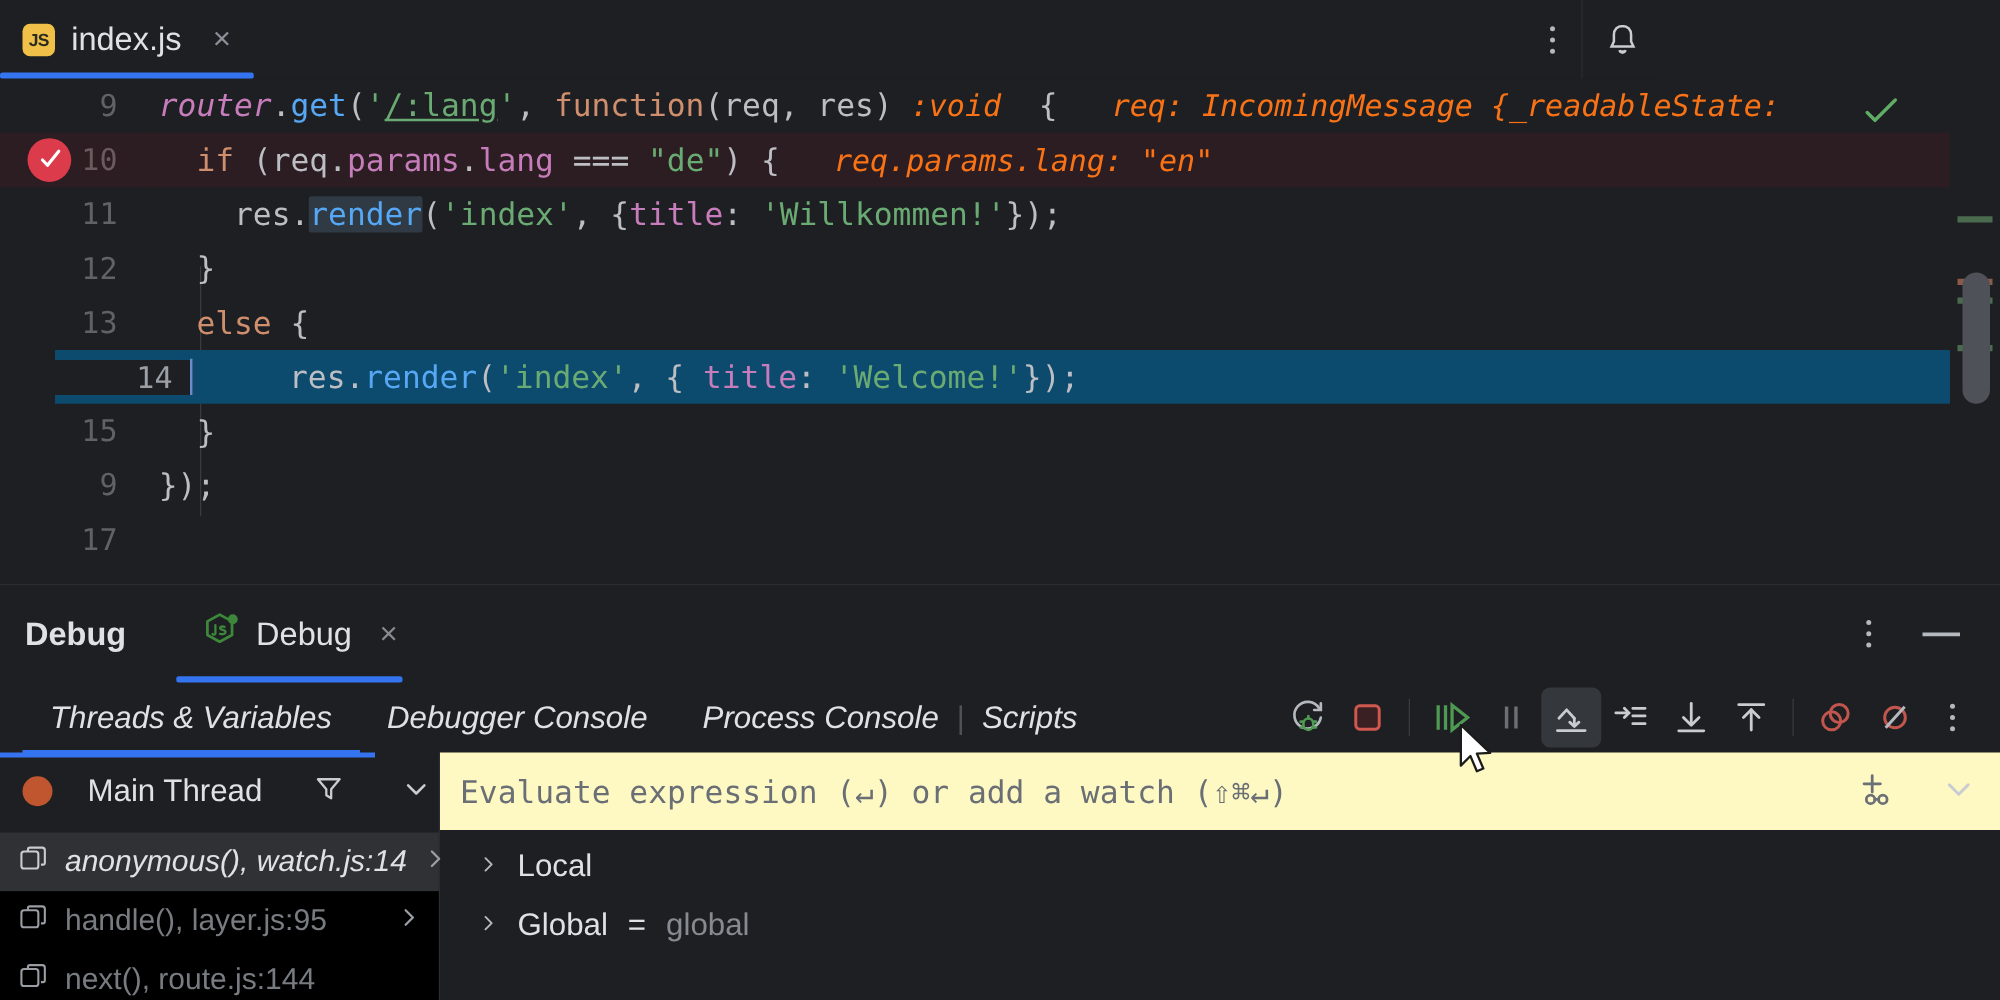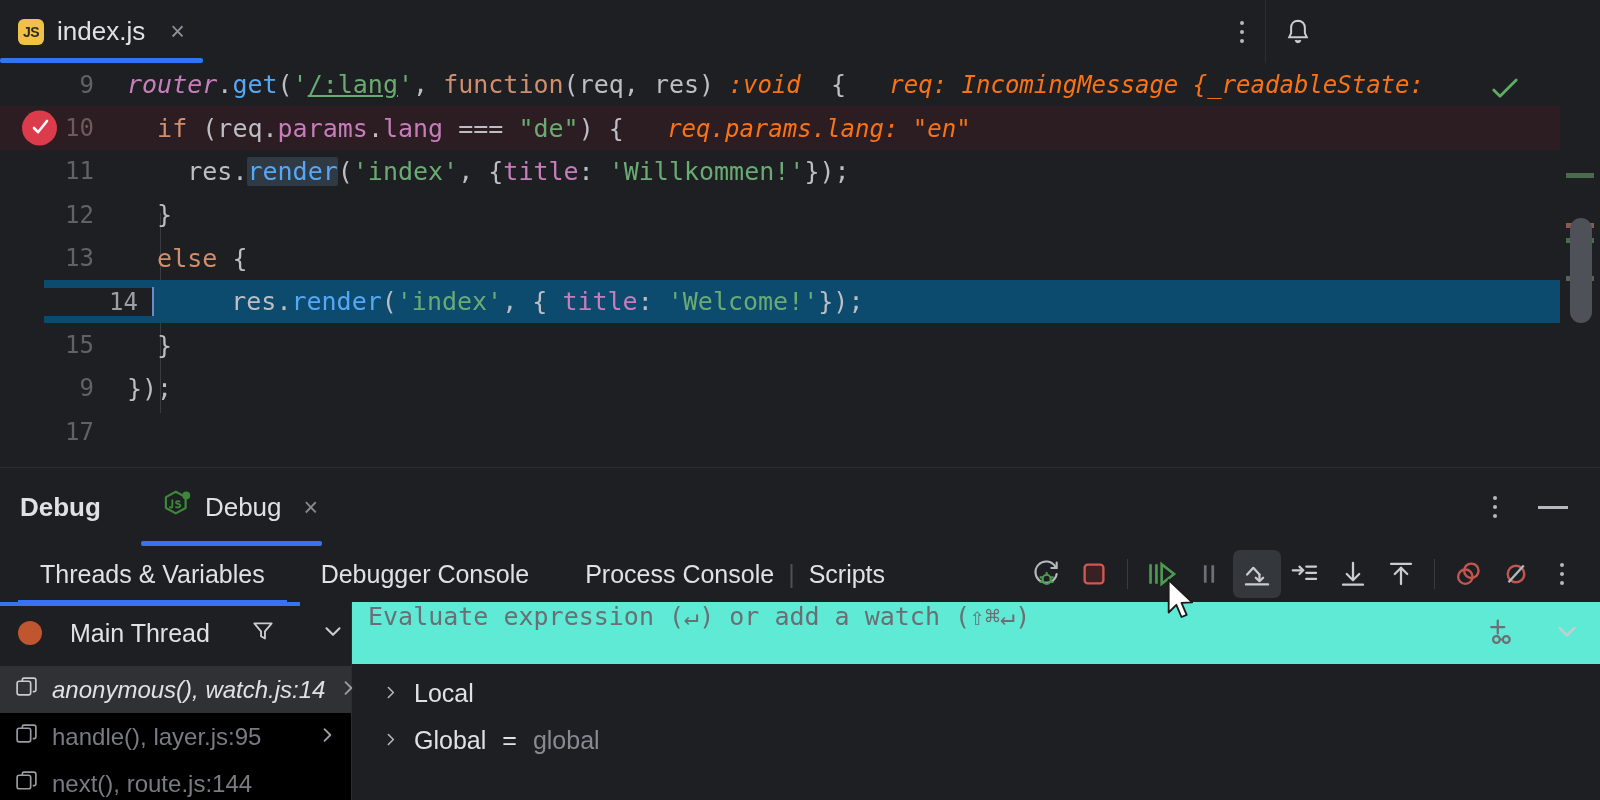--- a/index.html
+++ b/index.html
@@ -131,21 +131,21 @@
     height: 5px; background: #3574f0; border-radius: 2px;
   }
   .dbg-tab-label { color: #dfe1e5; font-size: 26px; }
   .dbg-tab-close { color: #868a91; font-size: 25px; font-weight: 300; margin-left: 10px; cursor: pointer; }
   .hdr-right { margin-left: auto; display: flex; align-items: center; gap: 20px; padding-right: 32px; }
   .minimize { width: 30px; height: 3px; background: #b4b8bf; display: block; }
 
   
   .dbg-tabsrow {
     position: relative; height: 56px; display: flex; align-items: center;
-    padding-left: 18px; gap: 12px;
+    padding-left: 18px; gap: 0; font-style: italic;
   }
   .vtab {
     position: relative; color: #dfe1e5; font-size: 25px; padding: 0 22px;
     height: 56px; display: flex; align-items: center; cursor: pointer;
   }
   .vtab.active::after {
     content: ""; position: absolute; left: 0; right: 0; bottom: -2px;
     height: 4px; background: #3574f0;
   }
   .vtab .sep { color: #4e5157; margin: 0 14px; }
@@ -168,22 +168,22 @@
     width: 352px; display: flex; align-items: center; gap: 28px; padding-left: 18px;
     position: relative; border-right: 1px solid #2b2d30; cursor: pointer;
   }
   .thread-sel::before {
     content: ""; position: absolute; left: 0; top: 0; width: 300px; height: 4px;
     background: #3574f0;
   }
   .thr-dot { width: 24px; height: 24px; border-radius: 50%; background: #c0562f; flex: none; }
   .thr-name { color: #dfe1e5; font-size: 25px; white-space: nowrap; }
   .eval-area {
-    flex: 1; display: flex; padding-left: 16px;
-    background: #5eead4; position: relative;
+    flex: 1; display: flex; align-items: center; padding-left: 16px;
+    background: #fef9c3; position: relative;
   }
   .eval-ph { color: #6a6f76; font-size: 25px; font-family: "DejaVu Sans Mono", monospace; }
   .eval-right { margin-left: auto; display: flex; align-items: center; gap: 8px; padding-right: 18px; }
 
   
   .dbg-body { position: relative; display: flex; height: 137px; }
   .frames {
     width: 352px; background: #1e1f22; border-right: 1px solid #2b2d30;
     padding-top: 2px;
   }

